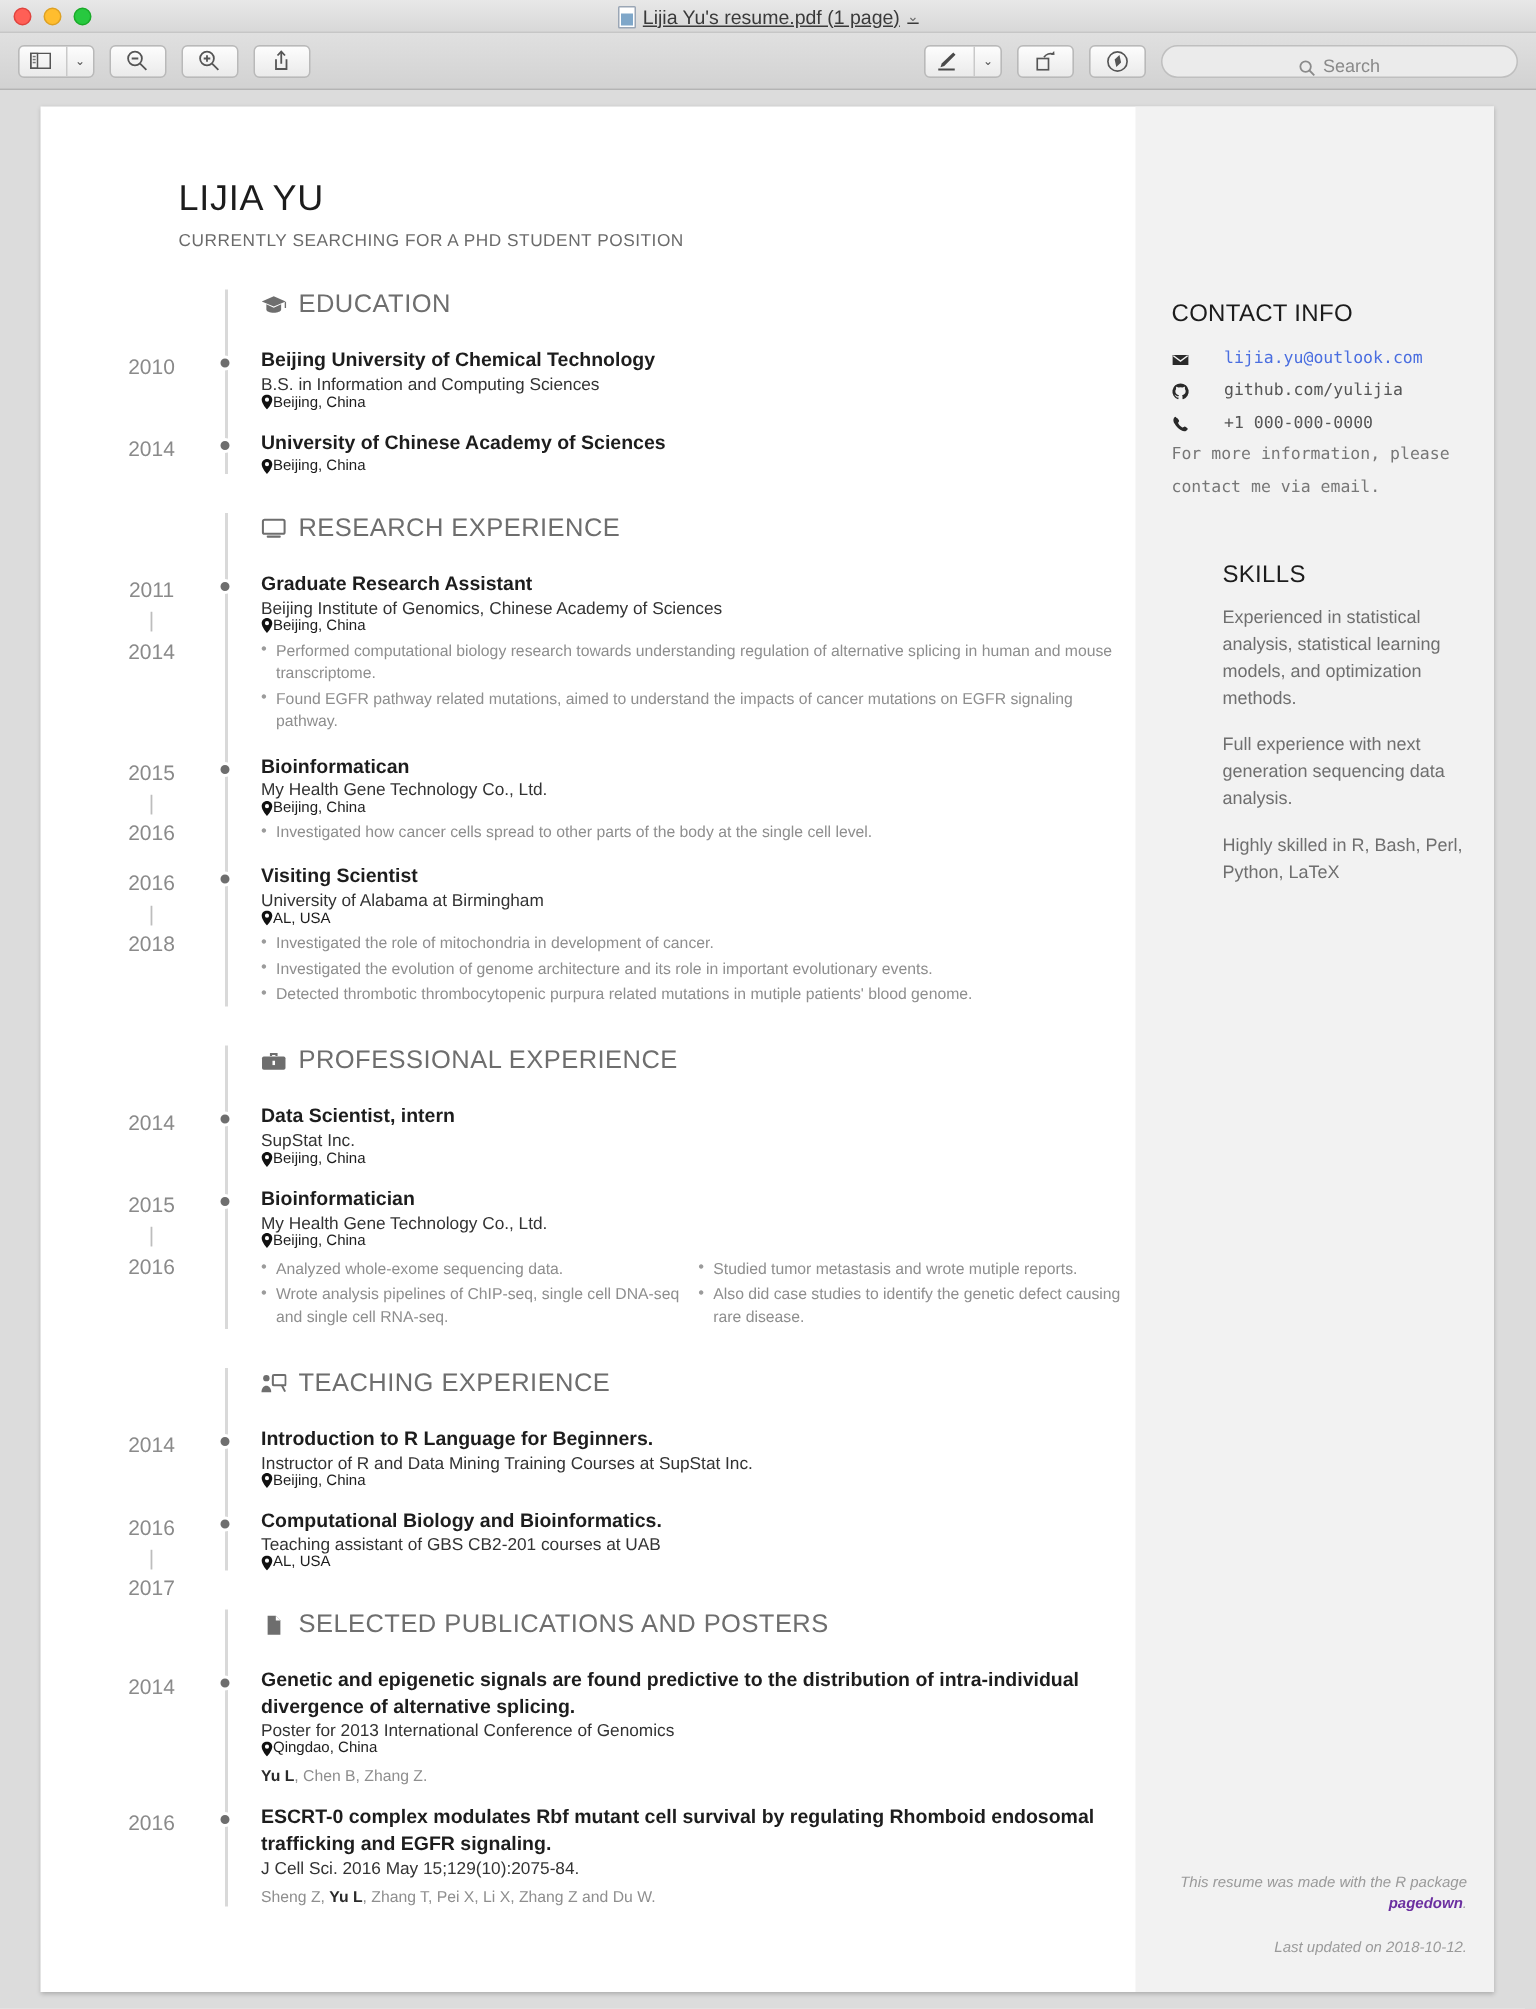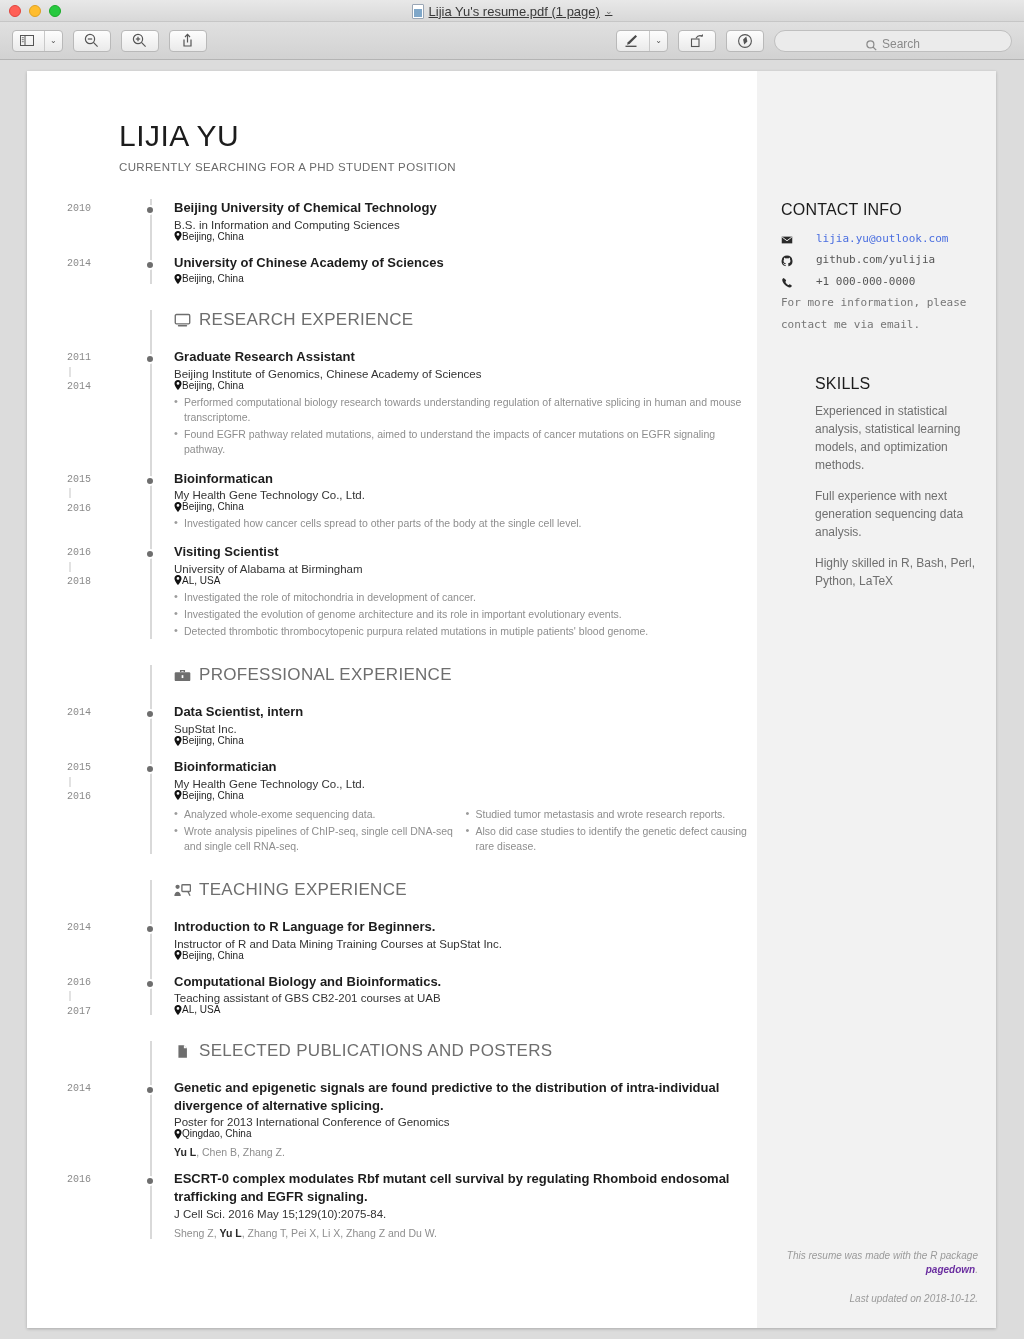--- a/index.html
+++ b/index.html
@@ -78,21 +78,21 @@
   }
 
   
   .main { width: 730px; position: relative; padding: 48px 0 0 0; }
   .side {
     width: 239px; background: #f2f2f2;
     padding: 130px 18px 0 24px; position: relative;
   }
 
   .name {
-    font-size: 30px; font-weight: 300; letter-spacing: .5px;
+    font-size: 24px; font-weight: 300; letter-spacing: .5px;
     color: #1c1c1c; margin-left: 92px;
   }
   .tagline {
     font-size: 11.5px; color: #6b6b6b; letter-spacing: .35px;
     margin: 8px 0 0 92px;
   }
 
   
   .section { position: relative; margin-top: 26px; }
   .rail {
@@ -108,23 +108,22 @@
   .sec-ico { width: 17px; height: 17px; display:block; flex:none; fill:#6e6e6e; }
 
   .entry { position: relative; margin-top: 12px; padding-left: 147px; }
   .dot {
     position: absolute; left: 118px; top: 6px;
     width: 10px; height: 10px; border-radius: 50%;
     background: #6e6e6e; border: 2px solid #fff;
   }
   .when {
     position: absolute; left: 40px; top: 3px; width: 68px;
-    text-align: left; font-size: 10px; color: #8a8a8a;
+    text-align: center; font-size: 14px; color: #8a8a8a;
     line-height: 1.45;
-    font-family: Liberation Mono, monospace;
   }
   .when .bar { display:block; color:#bdbdbd; }
   .entry-row { display: flex; align-items: flex-start; }
   .role {
     font-size: 13px; font-weight: bold; color: #1d1d1d; line-height: 1.35;
     flex: 1; padding-right: 12px;
   }
   .meta-row { display: flex; align-items: baseline; margin-top: 2px; flex-direction: column; }
   .org { font-size: 11.5px; color: #333; flex: 1; }
   .loc {
@@ -275,20 +274,28 @@
 
 <div class="canvas">
   <div class="page">
 
     <div class="main">
       <div class="name">LIJIA YU</div>
       <div class="tagline">CURRENTLY SEARCHING FOR A PHD STUDENT POSITION</div>
       <div id="sections-host">
           <div class="section">
             <div class="rail"></div>
+            <div class="sec-head">
+              <svg class="sec-ico" viewBox="0 0 20 16">
+                <path d="M10 1 L19.4 5 L10 9 L.6 5 Z"></path>
+                <path d="M4.2 7.2 V11.3 c0 1.5 2.7 2.6 5.8 2.6 s5.8-1.1 5.8-2.6 V7.2 L10 10 Z"></path>
+                <path d="M18.6 5.6 v4.6 h1.1 V5.2 Z"></path>
+              </svg>
+              <span>EDUCATION</span>
+            </div>
             <div class="entry">
               <div class="when">2010</div>
               <div class="dot"></div>
               <div class="entry-row">
                 <div class="role">Beijing University of Chemical Technology</div>
               </div>
               <div class="meta-row">
                 <div class="org">B.S. in Information and Computing Sciences</div>
                 <div class="loc">
                   <svg class="pin" viewBox="0 0 10 13">
@@ -431,21 +438,21 @@
                   <span>Beijing, China</span>
                 </div>
               </div>
               <div class="bullets">
                 <div class="bcols">
                   <div class="bcol">
                     <div class="bullet">Analyzed whole-exome sequencing data.</div>
                     <div class="bullet">Wrote analysis pipelines of ChIP-seq, single cell DNA-seq and single cell RNA-seq.</div>
                   </div>
                   <div class="bcol">
-                    <div class="bullet">Studied tumor metastasis and wrote research reports.</div>
+                    <div class="bullet">Studied tumor metastasis and wrote mutiple reports.</div>
                     <div class="bullet">Also did case studies to identify the genetic defect causing rare disease.</div>
                   </div>
                 </div>
               </div>
             </div>
           </div>
           <div class="section">
             <div class="rail"></div>
             <div class="sec-head">
               <svg class="sec-ico" viewBox="0 0 20 16">

